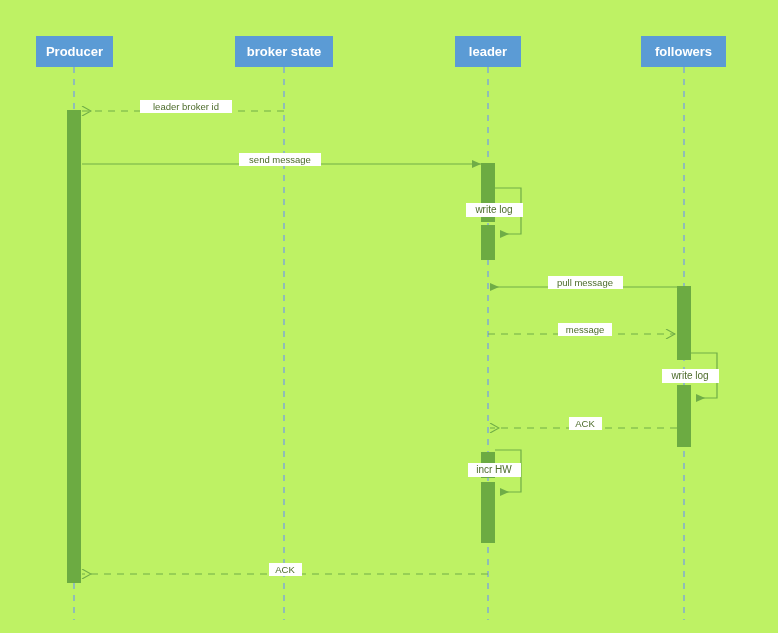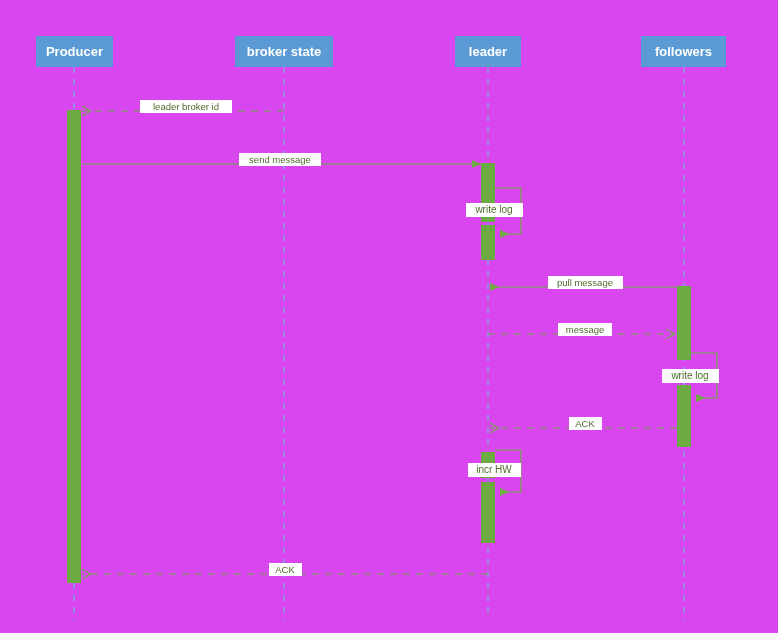--- a/index.html
+++ b/index.html
@@ -7,21 +7,21 @@
     padding: 0;
     background: #ffffff;
   }
   body {
     font-family: "Liberation Sans", sans-serif;
   }
   #diagram-root {
     position: relative;
     width: 778px;
     height: 633px;
-    background: #d946ef;
+    background: #bef264;
     overflow: hidden;
   }
   #diagram-svg {
     position: absolute;
     left: 0;
     top: 0;
     width: 778px;
     height: 633px;
   }
   .participant-label {

